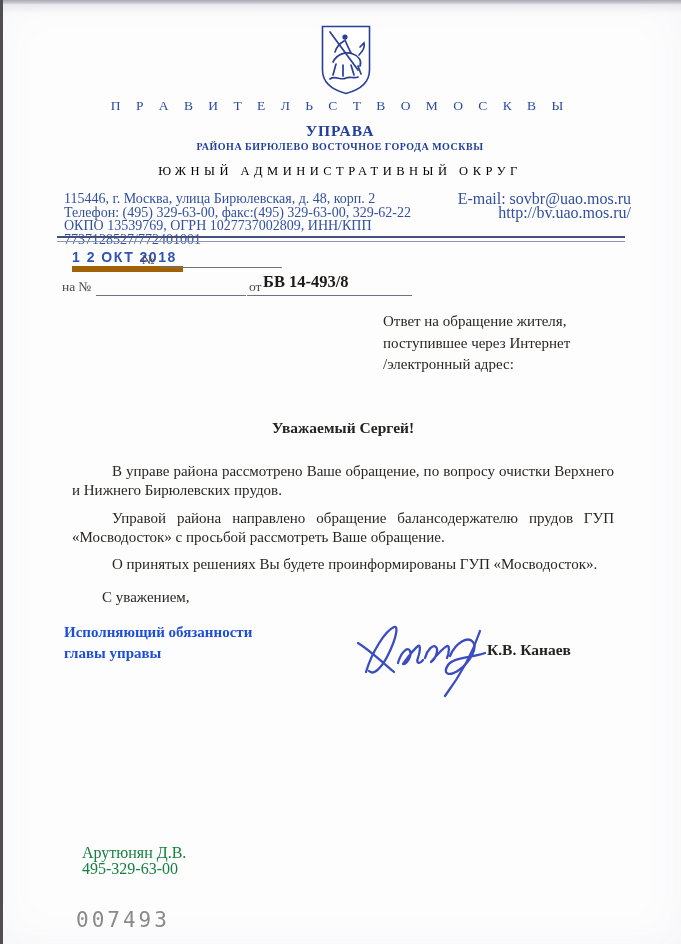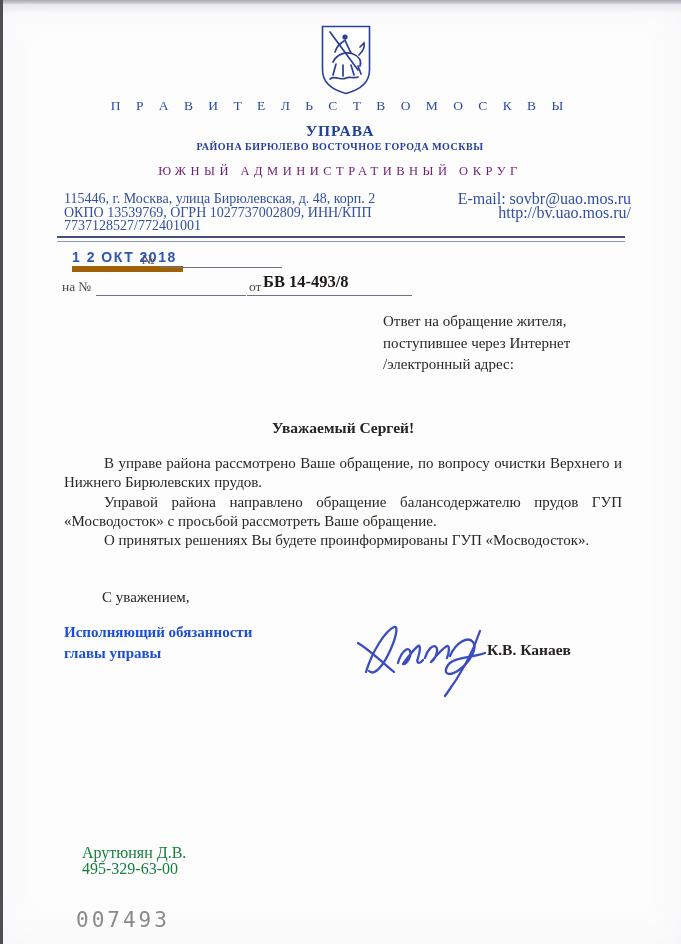--- a/index.html
+++ b/index.html
@@ -18,21 +18,21 @@
   .edge-left{position:absolute;left:0;top:0;width:3px;height:944px;background:#504d53;}
   .edge-top{position:absolute;left:0;top:0;width:681px;height:4px;background:linear-gradient(#aaa6b3,#d9d6df);}
   .edge-top-fade{position:absolute;left:0;top:4px;width:681px;height:10px;background:linear-gradient(rgba(180,175,190,.25),rgba(180,175,190,0));}
 
   
   .emblem{position:absolute;left:320px;top:24px;width:52px;height:72px;}
   .hdr{position:absolute;left:30px;width:620px;text-align:center;color:#23409c;}
   .gov{top:98px;font-size:13.5px;letter-spacing:6px;color:#2c4ba8;}
   .org1{top:122px;font-size:15.5px;font-weight:bold;letter-spacing:1px;}
   .org2{top:141px;font-size:10px;font-weight:bold;letter-spacing:.5px;}
-  .district{top:164px;font-size:12.5px;letter-spacing:4.5px;color:#701a75;}
+  .district{top:164px;font-size:12.5px;letter-spacing:4.5px;color:#000000;}
 
   
   .contacts-left{position:absolute;left:64px;top:192px;width:400px;font-size:14px;line-height:13.5px;color:#32509f;}
   .contacts-right{position:absolute;right:50px;top:192px;width:240px;font-size:16px;line-height:13.5px;color:#32509f;text-align:right;}
 
   
   .rule{position:absolute;left:57px;top:236px;width:568px;height:3px;
         border-top:2.5px solid #44517c;border-bottom:1px solid #8b94b2;}
 
   
@@ -49,21 +49,21 @@
   .line3{left:247px;top:48px;width:165px;}
 
   
   .recipient{position:absolute;left:383px;top:311px;width:250px;font-size:15px;line-height:21.5px;color:#2a2622;}
 
   
   .salutation{position:absolute;left:64px;top:419px;width:558px;text-align:center;
               font-size:15.5px;font-weight:bold;color:#262220;}
   .bodytext{position:absolute;left:64px;top:454px;width:558px;font-size:15px;line-height:19.3px;
             color:#2a2622;text-align:justify;}
-  .bodytext p{margin:0;text-indent:40px;font-family:Liberation Serif, serif;}
+  .bodytext p{margin:8px;text-indent:40px;font-family:Liberation Serif, serif;}
   .closing{position:absolute;left:102px;top:589px;font-size:15px;color:#2a2622;}
 
   
   .sigtitle{position:absolute;left:64px;top:622px;font-size:15px;font-weight:bold;line-height:20.5px;color:#1d4ed8;}
   .signature{position:absolute;left:352px;top:614px;width:152px;height:88px;}
   .signame{position:absolute;left:487px;top:641px;font-size:15.5px;font-weight:bold;color:#262220;text-align:right;}
 
   
   .executor{position:absolute;left:82px;top:845px;font-size:16px;line-height:16px;color:#15803d;}
 
@@ -96,20 +96,21 @@
     </g>
   </svg>
 
   <div class="hdr gov">П Р А В И Т Е Л Ь С Т В О   М О С К В Ы</div>
   <div class="hdr org1">УПРАВА</div>
   <div class="hdr org2">РАЙОНА БИРЮЛЕВО ВОСТОЧНОЕ ГОРОДА МОСКВЫ</div>
   <div class="hdr district">ЮЖНЫЙ АДМИНИСТРАТИВНЫЙ ОКРУГ</div>
 
   <div class="contacts-left">
     <div>115446, г. Москва, улица Бирюлевская, д. 48, корп. 2</div>
+    <div>Телефон: (495) 329-63-00, факс:(495) 329-63-00, 329-62-22</div>
     <div>ОКПО 13539769, ОГРН 1027737002809, ИНН/КПП 7737128527/772401001</div>
   </div>
   <div class="contacts-right">
     <div>E-mail: sovbr@uao.mos.ru</div>
     <div>http://bv.uao.mos.ru/</div>
   </div>
 
   <div class="rule"></div>
 
   <div class="ref">

